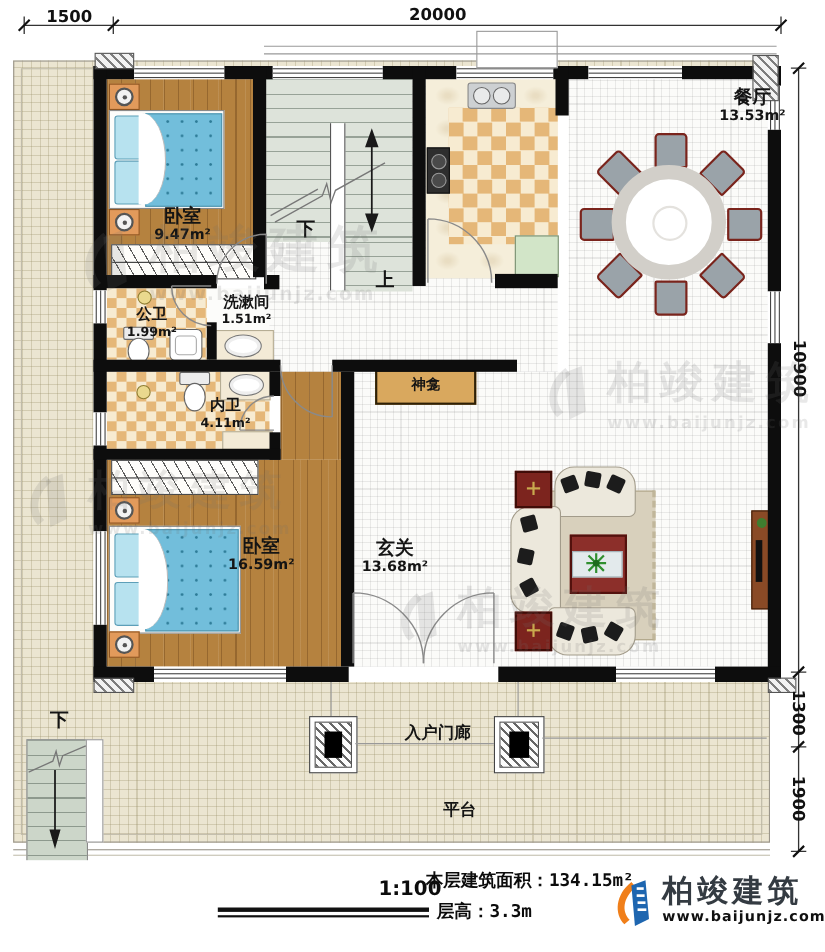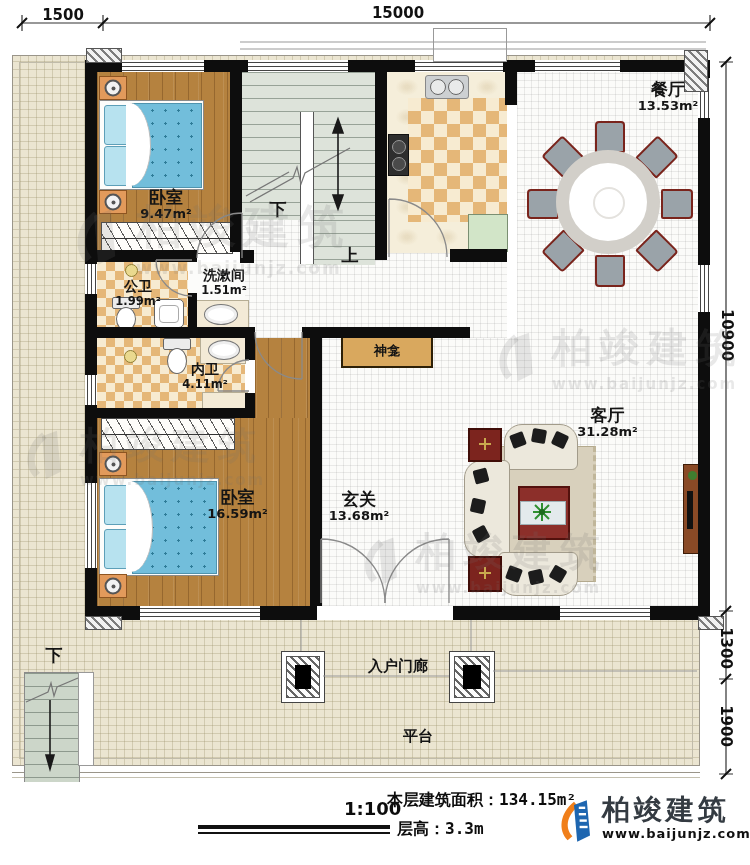--- a/index.html
+++ b/index.html
@@ -313,30 +313,30 @@
       <path d="M22,23 L710,23 M22,15 L22,31 M103,15 L103,31 M710,15 L710,31"></path>
       <path d="M726,62 L726,774 M719,62 L733,62 M719,611 L733,611 M719,679 L733,679 M719,774 L733,774"></path>
     </g>
     <g stroke="#111" stroke-width="2" fill="none">
       <path d="M17,28 L27,18 M98,28 L108,18 M705,28 L715,18"></path>
       <path d="M721,67 L731,57 M721,616 L731,606 M721,684 L731,674 M721,779 L731,769"></path>
     </g>
   </svg>
 
   <div class="dimt" style="left:33px;top:6px;width:60px;">1500</div>
-  <div class="dimt" style="left:358px;top:4px;width:80px;">15000</div>
+  <div class="dimt" style="left:358px;top:4px;width:80px;">20000</div>
   <div class="dimt" style="left:696px;top:327px;width:64px;height:16px;transform:rotate(90deg);">10900</div>
   <div class="dimt" style="left:695px;top:640px;width:64px;height:16px;transform:rotate(90deg);">1300</div>
   <div class="dimt" style="left:695px;top:718px;width:64px;height:16px;transform:rotate(90deg);">1900</div>
 
   <div class="lbl" style="left:116px;top:188px;width:100px;">
     <span class="nm">卧室</span>
     <span class="ar">9.47m²</span>
   </div>
-  <div class="lbl" style="left:613px;top:80px;width:110px;">
+  <div class="lbl" style="left:629px;top:80px;width:110px;">
     <span class="nm">餐厅</span>
     <span class="ar">13.53m²</span>
   </div>
   <div class="lbl sm" style="left:107px;top:279px;width:62px;">
     <span class="nm">公卫</span>
     <span class="ar">1.99m²</span>
   </div>
   <div class="lbl sm" style="left:185px;top:268px;width:78px;">
     <span class="nm">洗漱间</span>
     <span class="ar">1.51m²</span>
@@ -345,24 +345,20 @@
     <span class="nm">内卫</span>
     <span class="ar">4.11m²</span>
   </div>
   <div class="lbl" style="left:190px;top:488px;width:95px;">
     <span class="nm">卧室</span>
     <span class="ar">16.59m²</span>
   </div>
   <div class="lbl" style="left:315px;top:490px;width:88px;">
     <span class="nm">玄关</span>
     <span class="ar">13.68m²</span>
-  </div>
-  <div class="lbl" style="left:560px;top:406px;width:95px;">
-    <span class="nm">客厅</span>
-    <span class="ar">31.28m²</span>
   </div>
   <div class="lbl" style="left:350px;top:658px;width:96px;">
     <span class="nm" style="font-size:15px;">入户门廊</span>
   </div>
   <div class="lbl" style="left:383px;top:728px;width:70px;">
     <span class="nm" style="font-size:15px;">平台</span>
   </div>
   <div class="lbl" style="left:266px;top:200px;width:24px;">
     <span class="nm">下</span>
   </div>

